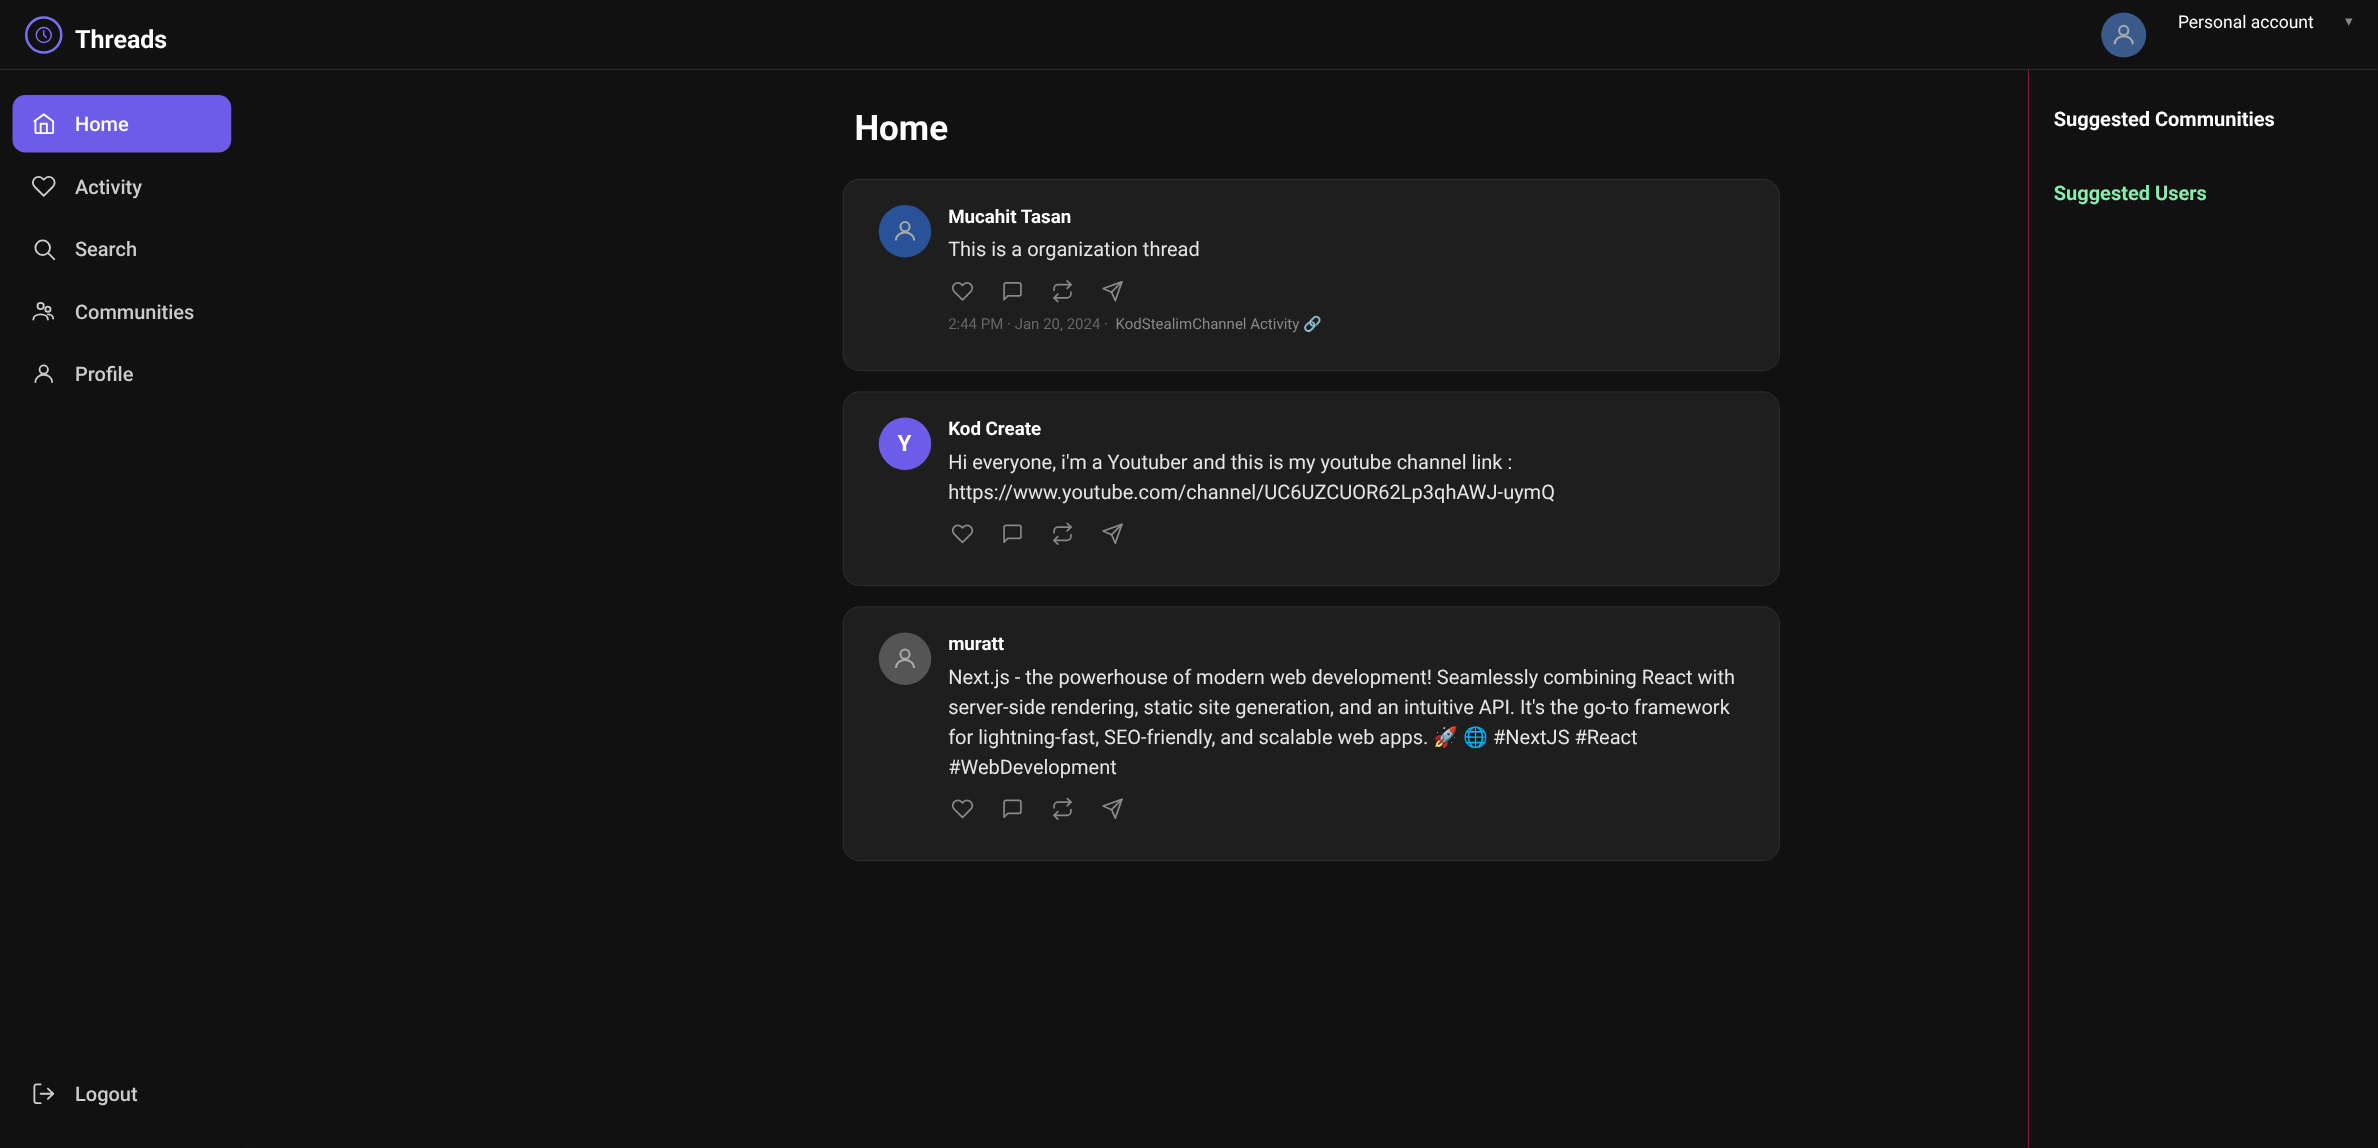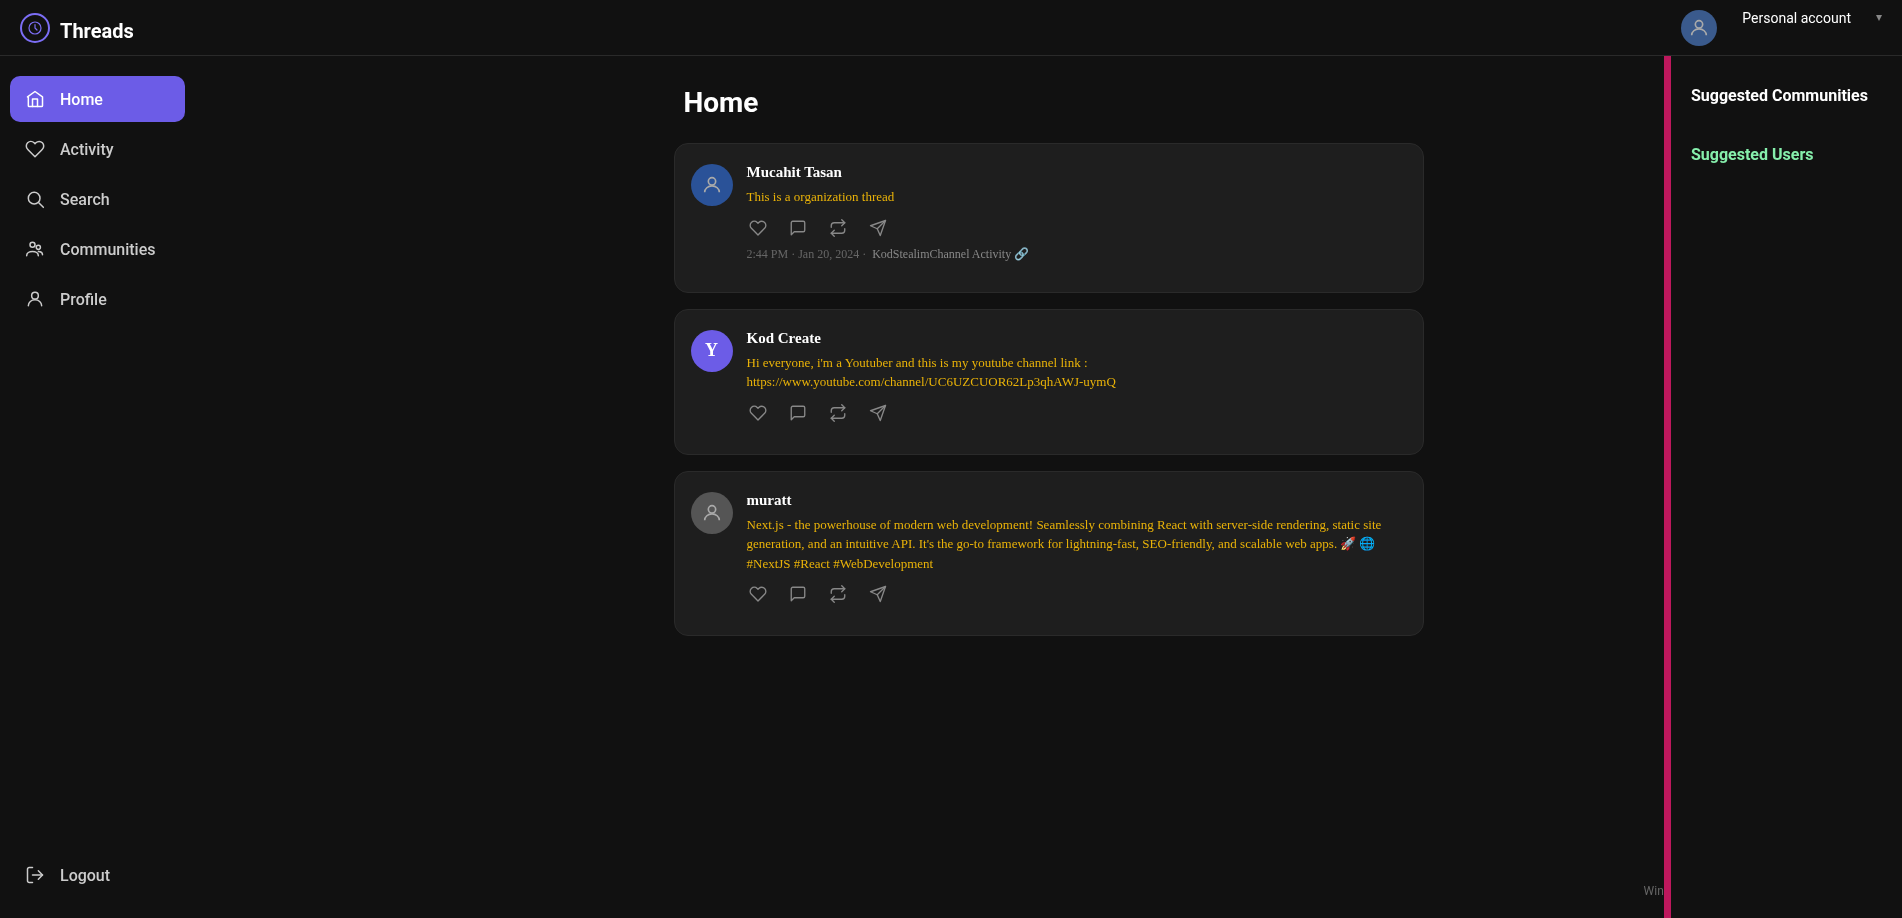--- a/index.html
+++ b/index.html
@@ -156,24 +156,23 @@
       font-weight: 700;
       color: #ffffff;
       margin-bottom: 24px;
       padding: 0 10px;
     }
 
     
     .thread-card {
       background: #1e1e1e;
       border-radius: 14px;
-      padding: 20px 16px;
+      padding: 20px 28px;
       margin-bottom: 16px;
       border: 1px solid #2a2a2a;
-      font-family: Liberation Serif, serif;
     }
 
     .thread-header {
       display: flex;
       align-items: flex-start;
       gap: 14px;
       margin-bottom: 10px;
     }
 
     .thread-avatar {
@@ -196,22 +195,22 @@
     .thread-body { flex: 1; }
 
     .thread-author {
       font-size: 15px;
       font-weight: 700;
       color: #ffffff;
       margin-bottom: 6px;
     }
 
     .thread-text {
-      font-size: 13px;
-      color: #eab308;
+      font-size: 16px;
+      color: #e5e5e5;
       line-height: 1.5;
       margin-bottom: 10px;
     }
 
     .thread-actions {
       display: flex;
       gap: 18px;
       margin-top: 8px;
     }
 
@@ -265,26 +264,26 @@
       font-size: 13px;
       color: #888;
       margin-left: 12px;
     }
 
     
     .right-sidebar {
       position: fixed;
       top: 56px;
       right: 0;
-      width: 238px;
+      width: 280px;
       height: calc(100vh - 56px);
       background: #111111;
       padding: 30px 20px;
       z-index: 90;
-      border-left: 7px solid #be185d;
+      border-left: 1px solid #be185d;
     }
 
     .right-section-title {
       font-size: 16px;
       font-weight: 700;
       color: #ffffff;
       margin-bottom: 20px;
     }
 
     .suggested-users-title {

